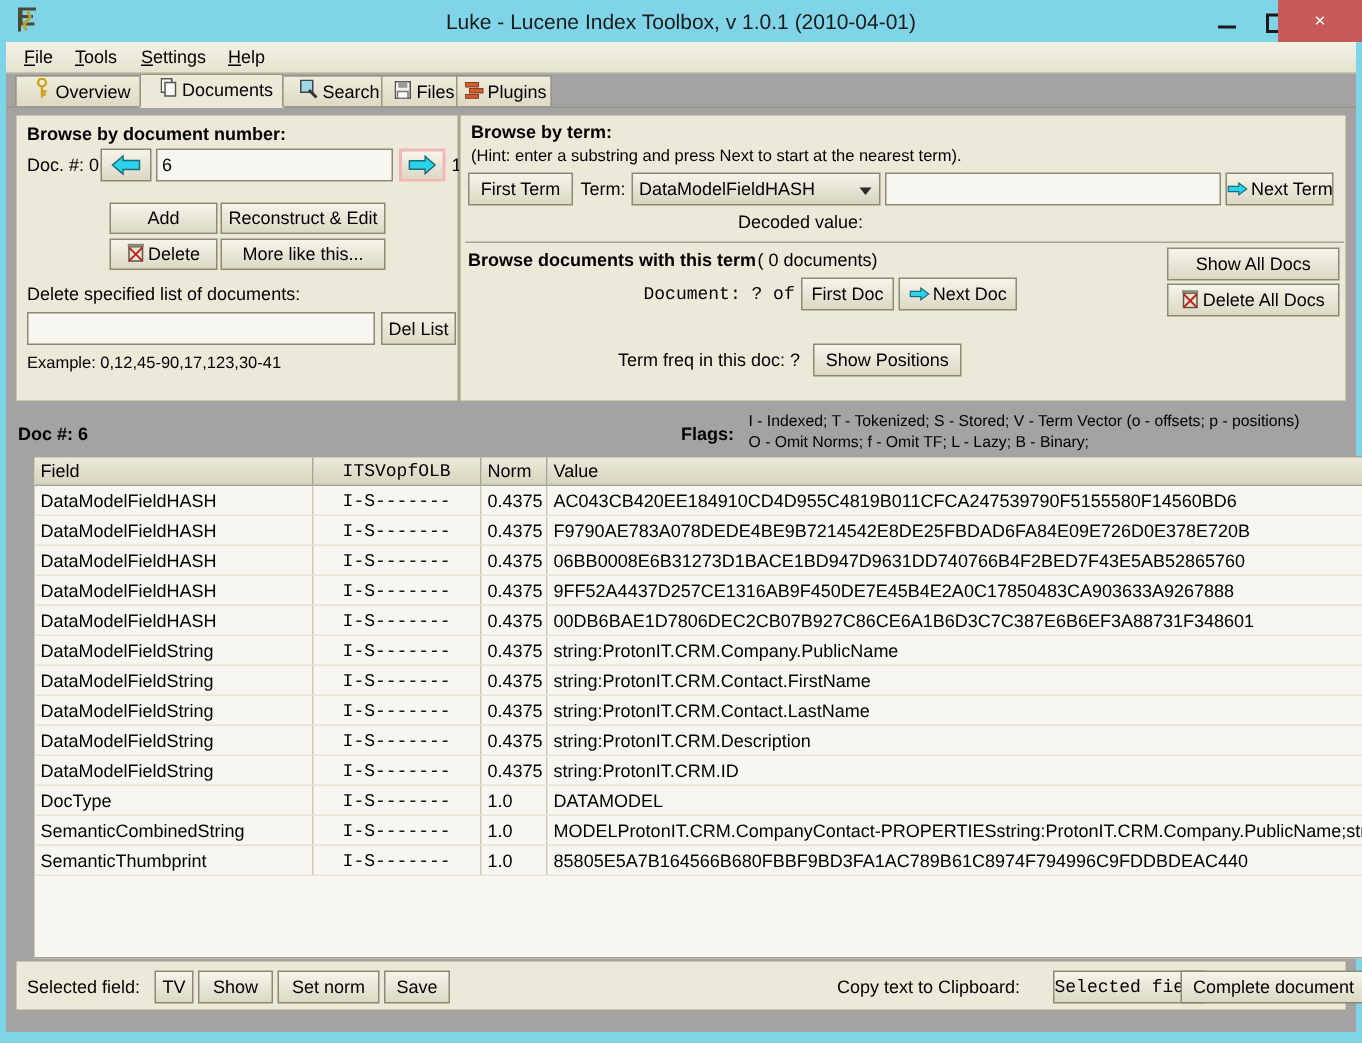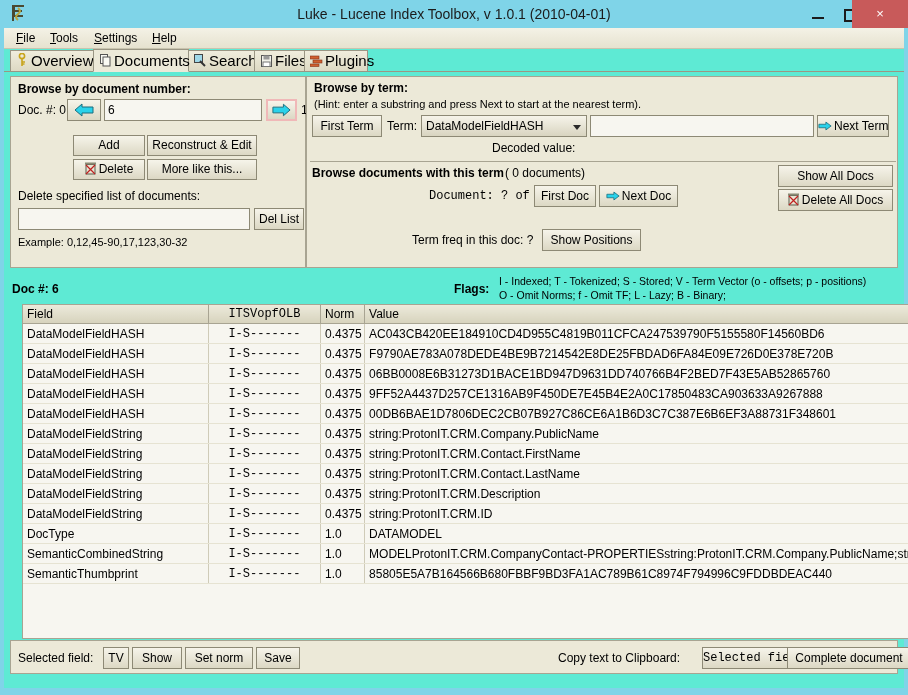--- a/index.html
+++ b/index.html
@@ -36,21 +36,21 @@
   .winbtn .glyph{
     position:absolute;left:0;top:0;width:100%;height:28px;
     line-height:28px;text-align:center;color:#1b1b1b;font-size:13px;
   }
   .winbtn.close .glyph{color:#fff;font-size:13px;}
   .minbar{position:absolute;left:12px;top:17px;width:12px;height:2px;background:#1b1b1b;}
   .maxbox{position:absolute;left:12px;top:9px;width:11px;height:9px;border:2px solid #1b1b1b;}
   
   .client{
     position:absolute;left:4px;top:28px;width:900px;height:660px;
-    background:#5eead4;
+    background:#a3a3a3;
     border-left:0;border-right:0;
     box-sizing:border-box;
   }
   .menubar{
     position:absolute;left:0;top:0;width:900px;height:20px;
     background:linear-gradient(#f4f2e6,#e6e2cf);
     border-bottom:1px solid #c8c4ae;
   }
   .menuitem{
     position:absolute;top:2px;height:16px;line-height:16px;
@@ -63,21 +63,21 @@
   }
   .tabstrip:after{
     content:"";position:absolute;left:0;bottom:0;width:900px;height:1px;
     background:#9a9684;
   }
   .tab{
     position:absolute;top:2px;height:22px;box-sizing:border-box;
     background:linear-gradient(#f0eddd,#ddd9c3);
     border:1px solid #9a9684;border-bottom:1px solid #9a9684;
     padding:0 6px 0 4px;
-    line-height:20px;font-size:15px;white-space:nowrap;text-align:right;
+    line-height:20px;font-size:12px;white-space:nowrap;text-align:right;
   }
   .tab.active{
     background:#ece9d8;border-bottom:1px solid #ece9d8;
     top:1px;height:23px;line-height:21px;z-index:3;
   }
   .tab .ticon{display:inline-block;width:14px;text-align:center;margin-right:2px;vertical-align:-1px;}
   
   .panel{
     position:absolute;box-sizing:border-box;
     background:#ece9d8;
@@ -276,21 +276,21 @@
       </div>
       <div class="btn" style="left:136px;top:82px;width:110px;height:21px;line-height:19px;">
         <span class="lbl">More like this...</span>
       </div>
 
       <div class="lab" style="left:7px;top:112px;">Delete specified list of documents:</div>
       <div class="txt" style="left:7px;top:131px;width:232px;height:22px;line-height:20px;" title=""></div>
       <div class="btn" style="left:243px;top:131px;width:50px;height:22px;line-height:20px;">
         <span class="lbl">Del List</span>
       </div>
-      <div class="lab" style="left:7px;top:159px;font-size:11px;">Example: 0,12,45-90,17,123,30-32</div>
+      <div class="lab" style="left:7px;top:159px;font-size:11px;">Example: 0,12,45-90,17,123,30-41</div>
     </div>
 
     <div class="panel" style="left:302px;top:48px;width:592px;height:192px;">
       <div class="lab secthead" style="left:7px;top:4px;">Browse by term:</div>
       <div class="lab" style="left:7px;top:21px;font-size:11px;">(Hint: enter a substring and press Next to start at the nearest term).</div>
 
       <div class="btn" style="left:5px;top:38px;width:70px;height:22px;line-height:20px;">
         <span class="lbl">First Term</span>
       </div>
       <div class="lab" style="left:80px;top:42px;">Term:</div>

